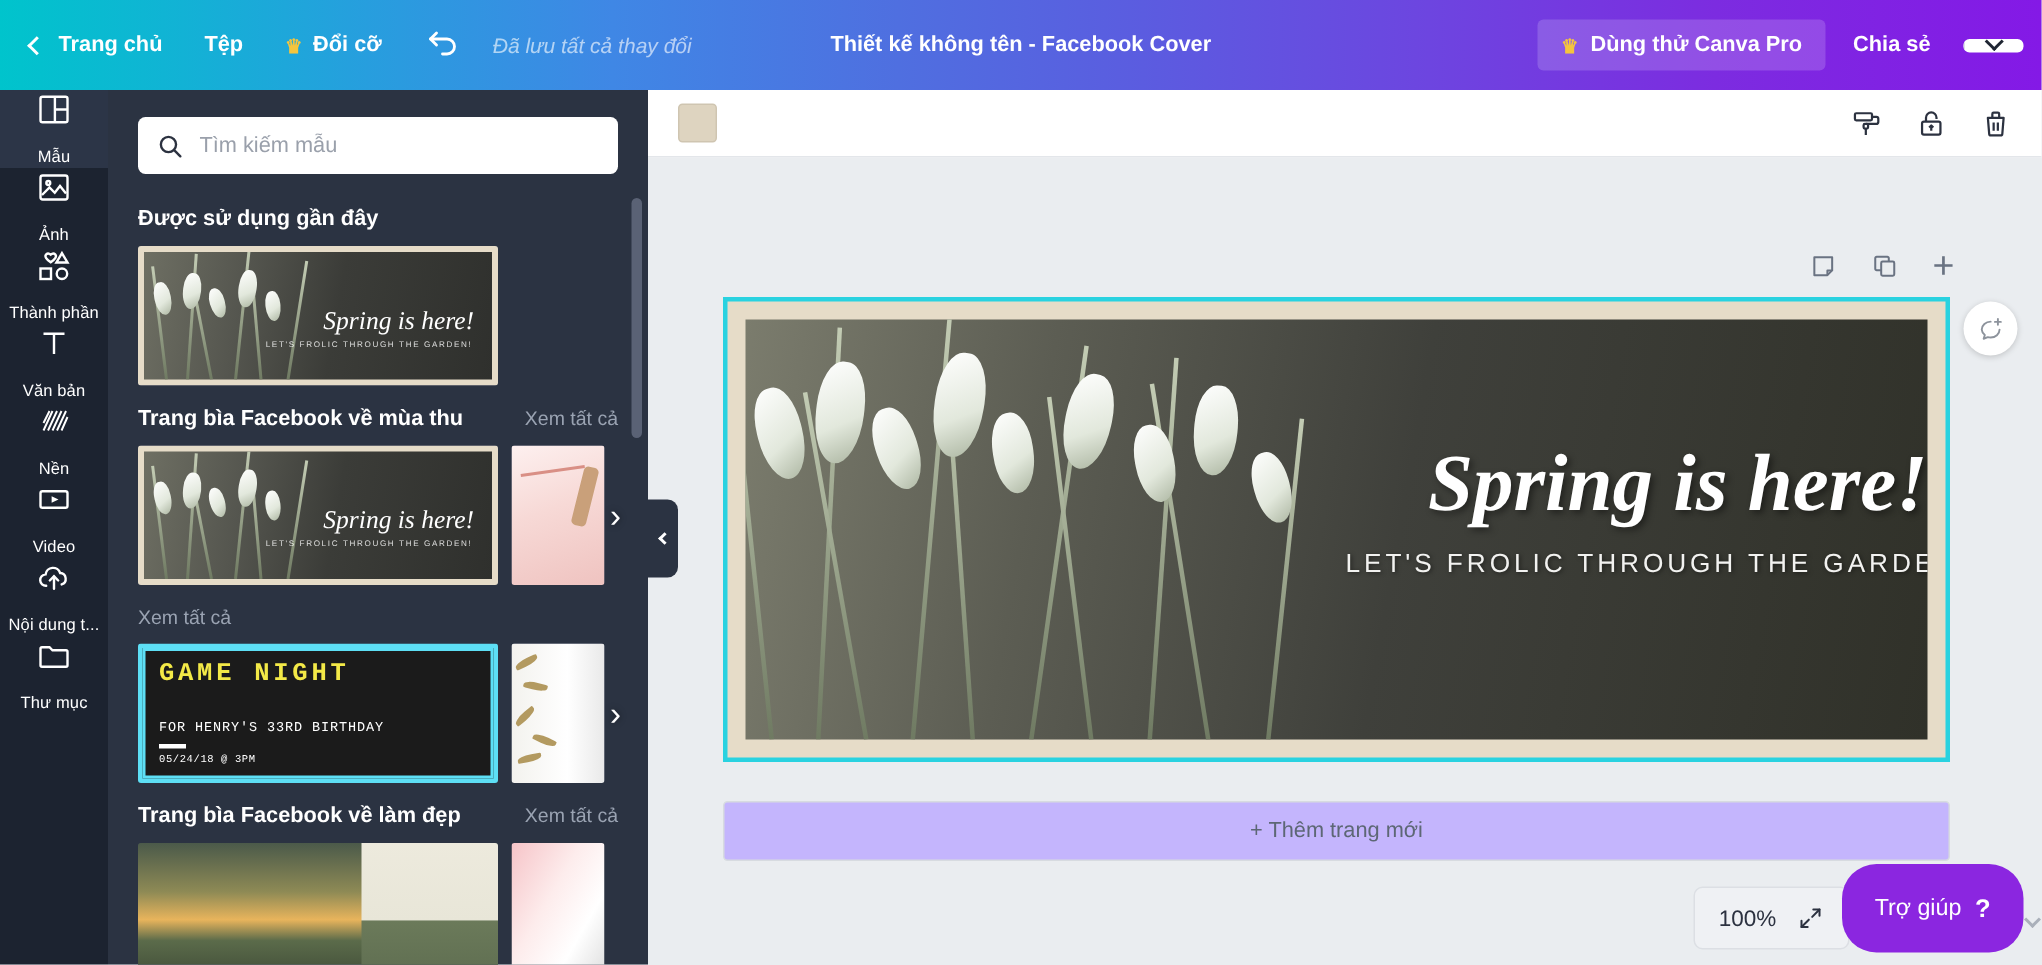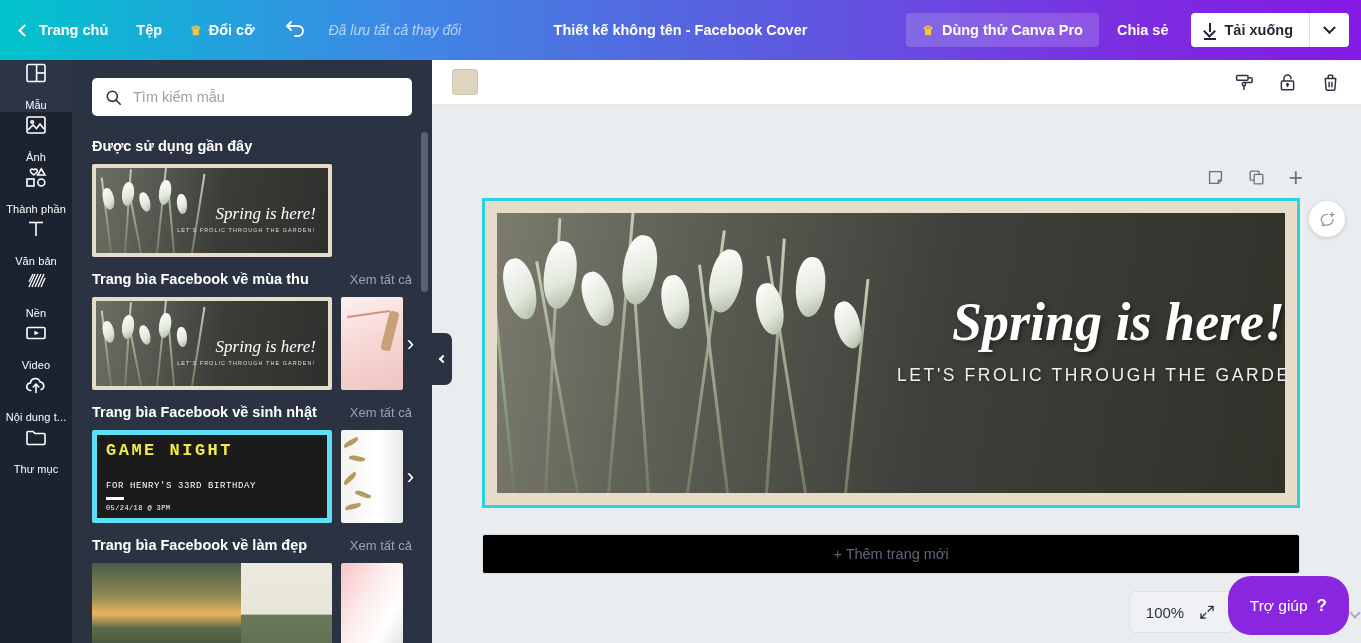--- a/index.html
+++ b/index.html
@@ -339,21 +339,21 @@
   }
   .c-sub {
     position: absolute; left: 400px; top: 152px;
     font-size: 17.5px; color: #f2f2f0; letter-spacing: 2.6px;
     text-shadow: 1px 1px 3px rgba(0,0,0,.5); white-space: nowrap;
   }
 
   .add-page {
     position: absolute; left: 50px; top: 474px;
     width: 818px; height: 40px;
-    background: #000000; border: 1px solid #d7dbe0; border-radius: 3px;
+    background: #c4b5fd; border: 1px solid #d7dbe0; border-radius: 3px;
     display: flex; align-items: center; justify-content: center;
     color: #5d6775; font-size: 14.5px; cursor: pointer;
   }
 
   .comment-fab {
     position: absolute; right: 16px; top: 141px;
     width: 36px; height: 36px; border-radius: 50%;
     background: #fff; box-shadow: 0 1px 4px rgba(0,0,0,.18);
     display: flex; align-items: center; justify-content: center;
     cursor: pointer;
@@ -408,26 +408,20 @@
 
   <div class="tb-right">
     <div class="btn-pro">
       <span class="crown">♛</span>
       <span>Dùng thử Canva Pro</span>
     </div>
     <div class="btn-share">
       <span>Chia sẻ</span>
     </div>
     <div class="dl-group">
-      <div class="btn-download">
-        <span class="dl-arrow">
-            <i class="dl-bar"></i>
-          </span>
-        <span>Tải xuống</span>
-      </div>
       <div class="btn-caret">
         <span class="caret-d"></span>
       </div>
     </div>
   </div>
 </div>
 
 <div class="rail">
 
   <div class="rail-item active">
@@ -565,21 +559,20 @@
       </div>
       <div class="thumb half">
         <div class="pinkart"></div>
       </div>
       <span class="row-next">›</span>
     </div>
   </div>
 
   <div class="sec">
     <div class="sec-head">
-      <span class="sec-title">Trang bìa Facebook về sinh nhật</span>
       <span class="sec-more">Xem tất cả</span>
     </div>
     <div class="thumb-row">
       <div class="thumb">
         <div class="game">
           <div class="game-in">
             <div class="g-title">GAME NIGHT</div>
             <div class="g-sub">FOR HENRY'S 33RD BIRTHDAY</div>
             <div class="g-rule"></div>
             <div class="g-date">05/24/18 @ 3PM</div>

